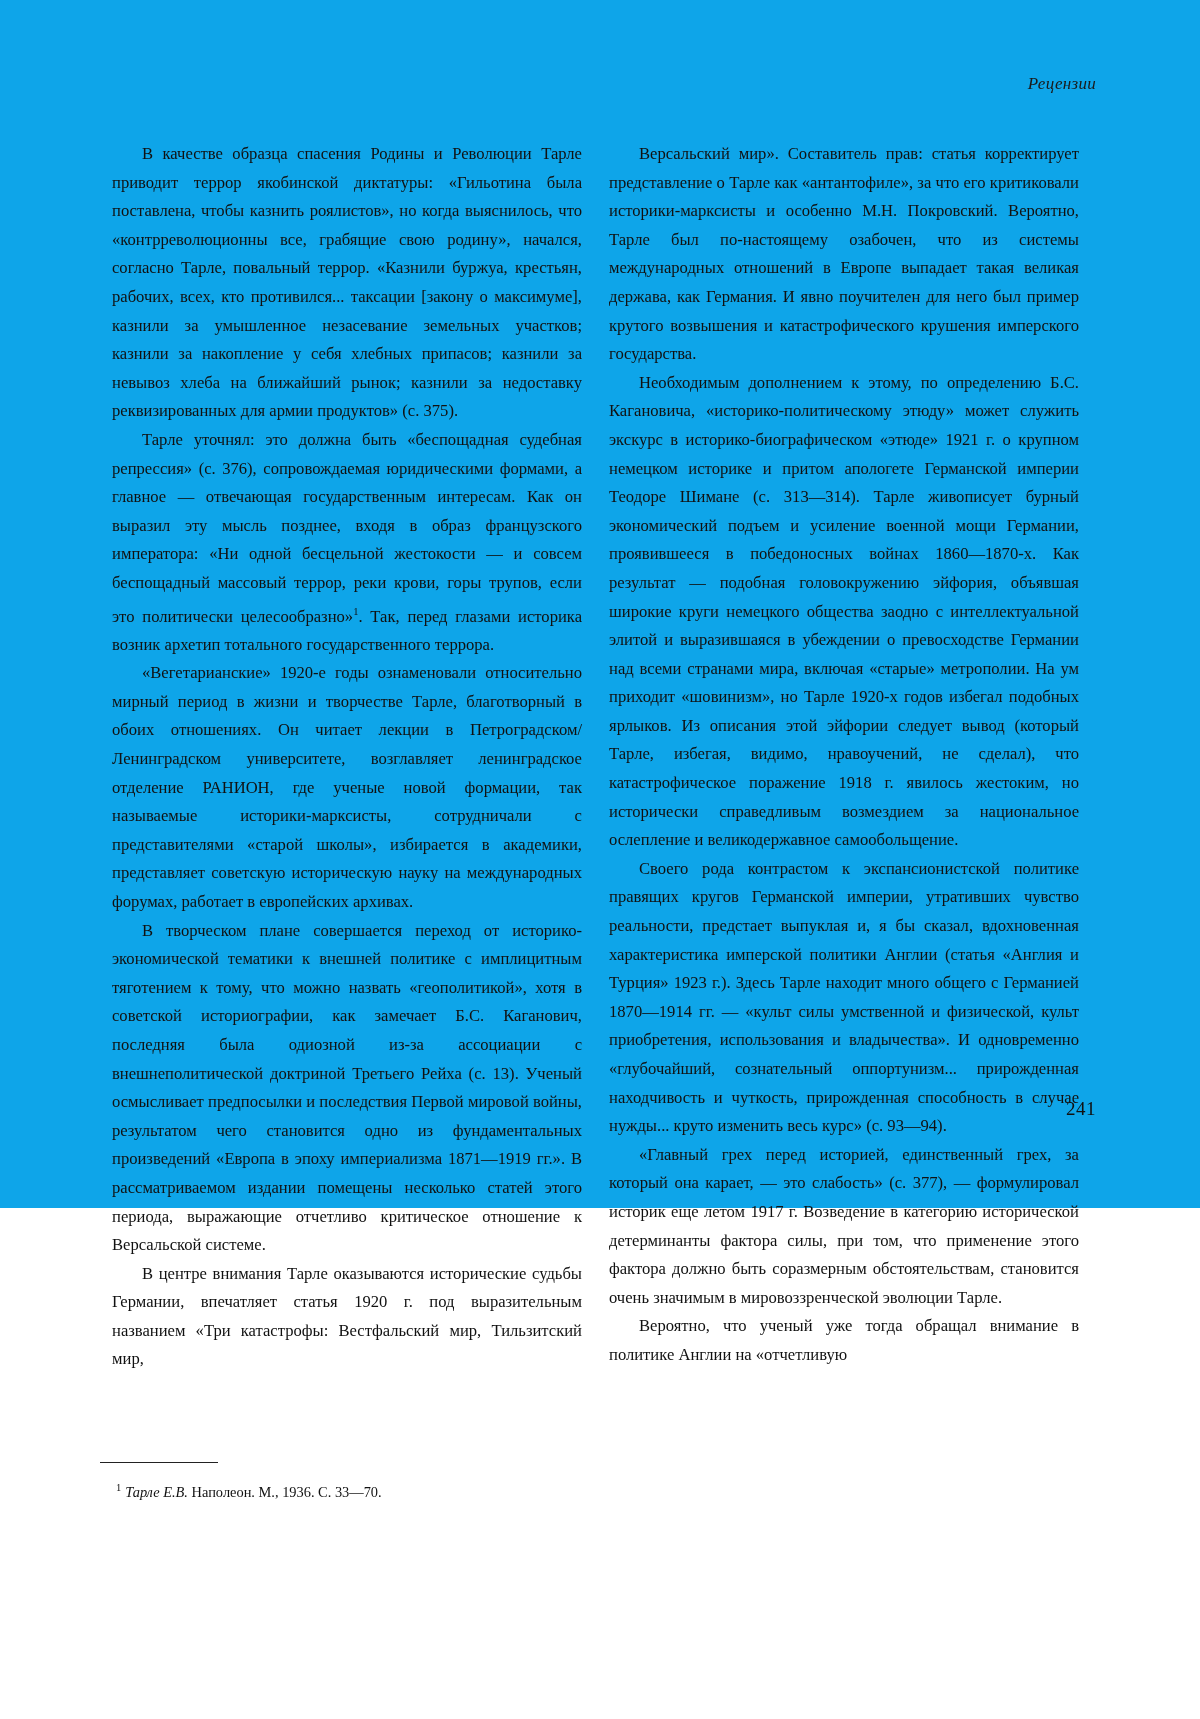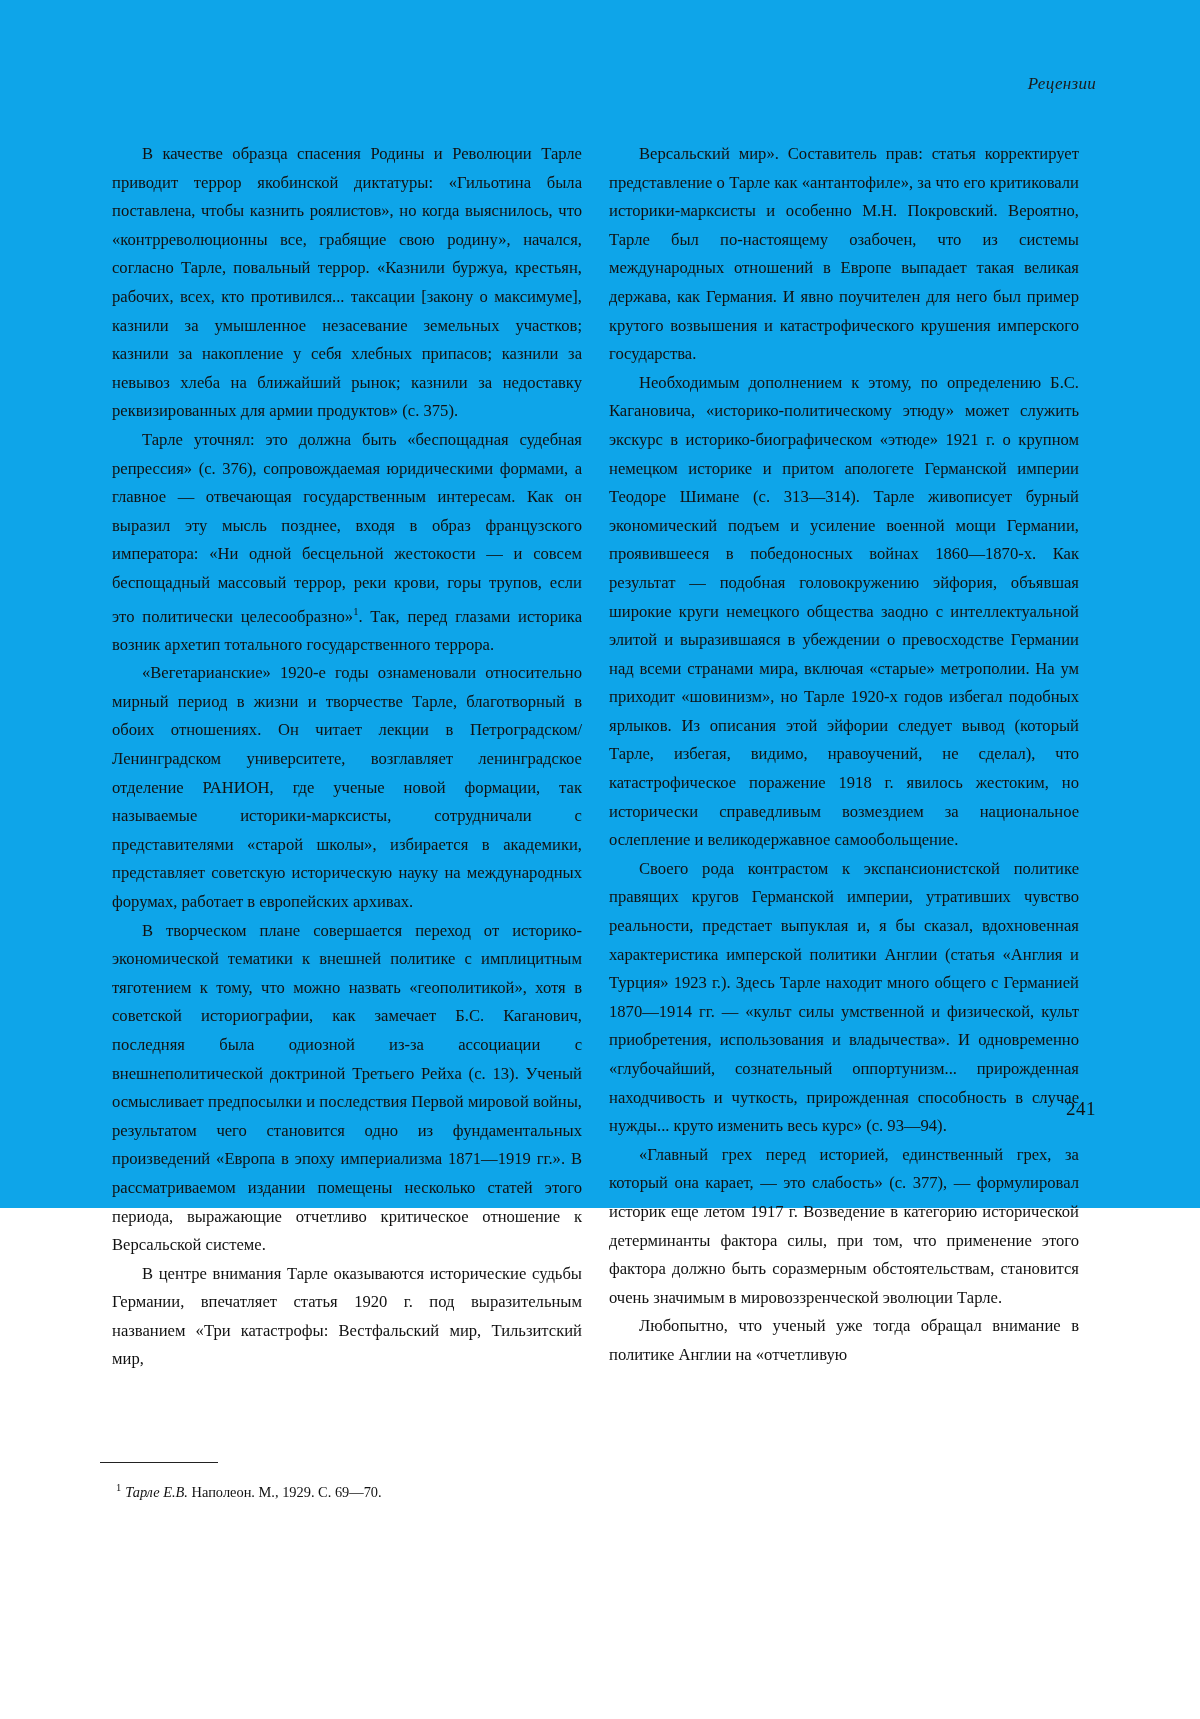--- a/index.html
+++ b/index.html
@@ -111,25 +111,25 @@
       <p>«Вегетарианские» 1920-е годы ознаменовали относительно мирный период в жизни и творчестве Тарле, благотворный в обоих отношениях. Он читает лекции в Петроградском/Ленинградском университете, возглавляет ленинградское отделение РАНИОН, где ученые новой формации, так называемые историки-марксисты, сотрудничали с представителями «старой школы», избирается в академики, представляет советскую историческую науку на международных форумах, работает в европейских архивах.</p>
       <p>В творческом плане совершается переход от историко-экономической тематики к внешней политике с имплицитным тяготением к тому, что можно назвать «геополитикой», хотя в советской историографии, как замечает Б.С. Каганович, последняя была одиозной из-за ассоциации с внешнеполитической доктриной Третьего Рейха (с. 13). Ученый осмысливает предпосылки и последствия Первой мировой войны, результатом чего становится одно из фундаментальных произведений «Европа в эпоху империализма 1871—1919 гг.». В рассматриваемом издании помещены несколько статей этого периода, выражающие отчетливо критическое отношение к Версальской системе.</p>
       <p>В центре внимания Тарле оказываются исторические судьбы Германии, впечатляет статья 1920 г. под выразительным названием «Три катастрофы: Вестфальский мир, Тильзитский мир,</p>
     </div>
 
     <div class="col">
       <p class="first">Версальский мир». Составитель прав: статья корректирует представление о Тарле как «антантофиле», за что его критиковали историки-марксисты и особенно М.Н. Покровский. Вероятно, Тарле был по-настоящему озабочен, что из системы международных отношений в Европе выпадает такая великая держава, как Германия. И явно поучителен для него был пример крутого возвышения и катастрофического крушения имперского государства.</p>
       <p>Необходимым дополнением к этому, по определению Б.С. Кагановича, «историко-политическому этюду» может служить экскурс в историко-биографическом «этюде» 1921 г. о крупном немецком историке и притом апологете Германской империи Теодоре Шимане (с. 313—314). Тарле живописует бурный экономический подъем и усиление военной мощи Германии, проявившееся в победоносных войнах 1860—1870-х. Как результат — подобная головокружению эйфория, объявшая широкие круги немецкого общества заодно с интеллектуальной элитой и выразившаяся в убеждении о превосходстве Германии над всеми странами мира, включая «старые» метрополии. На ум приходит «шовинизм», но Тарле 1920-х годов избегал подобных ярлыков. Из описания этой эйфории следует вывод (который Тарле, избегая, видимо, нравоучений, не сделал), что катастрофическое поражение 1918 г. явилось жестоким, но исторически справедливым возмездием за национальное ослепление и великодержавное самообольщение.</p>
       <p>Своего рода контрастом к экспансионистской политике правящих кругов Германской империи, утративших чувство реальности, предстает выпуклая и, я бы сказал, вдохновенная характеристика имперской политики Англии (статья «Англия и Турция» 1923 г.). Здесь Тарле находит много общего с Германией 1870—1914 гг. — «культ силы умственной и физической, культ приобретения, использования и владычества». И одновременно «глубочайший, сознательный оппортунизм... прирожденная находчивость и чуткость, прирожденная способность в случае нужды... круто изменить весь курс» (с. 93—94).</p>
       <p>«Главный грех перед историей, единственный грех, за который она карает, — это слабость» (с. 377), — формулировал историк еще летом 1917 г. Возведение в категорию исторической детерминанты фактора силы, при том, что применение этого фактора должно быть соразмерным обстоятельствам, становится очень значимым в мировоззренческой эволюции Тарле.</p>
-      <p>Любопытно, что ученый уже тогда обращал внимание в политике Англии на «отчетливую</p>
+      <p>Вероятно, что ученый уже тогда обращал внимание в политике Англии на «отчетливую</p>
     </div>
 
   </div>
 
   <div class="footnote-area">
     <div class="footnote-rule"></div>
-    <p class="footnote"><sup>1</sup><i>Тарле Е.В.</i><span> Наполеон. М., 1929. С. 69—70.</span></p>
+    <p class="footnote"><sup>1</sup><i>Тарле Е.В.</i><span> Наполеон. М., 1936. С. 33—70.</span></p>
   </div>
 
   <div class="page-number">241</div>
 
 </div>
 
 </body></html>

